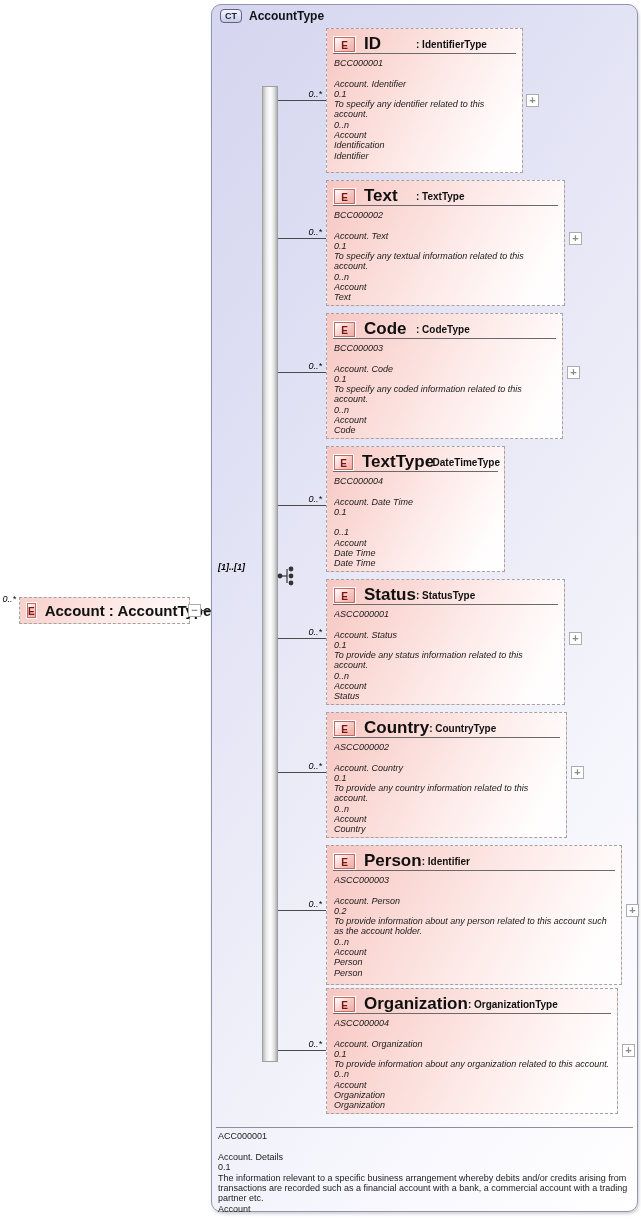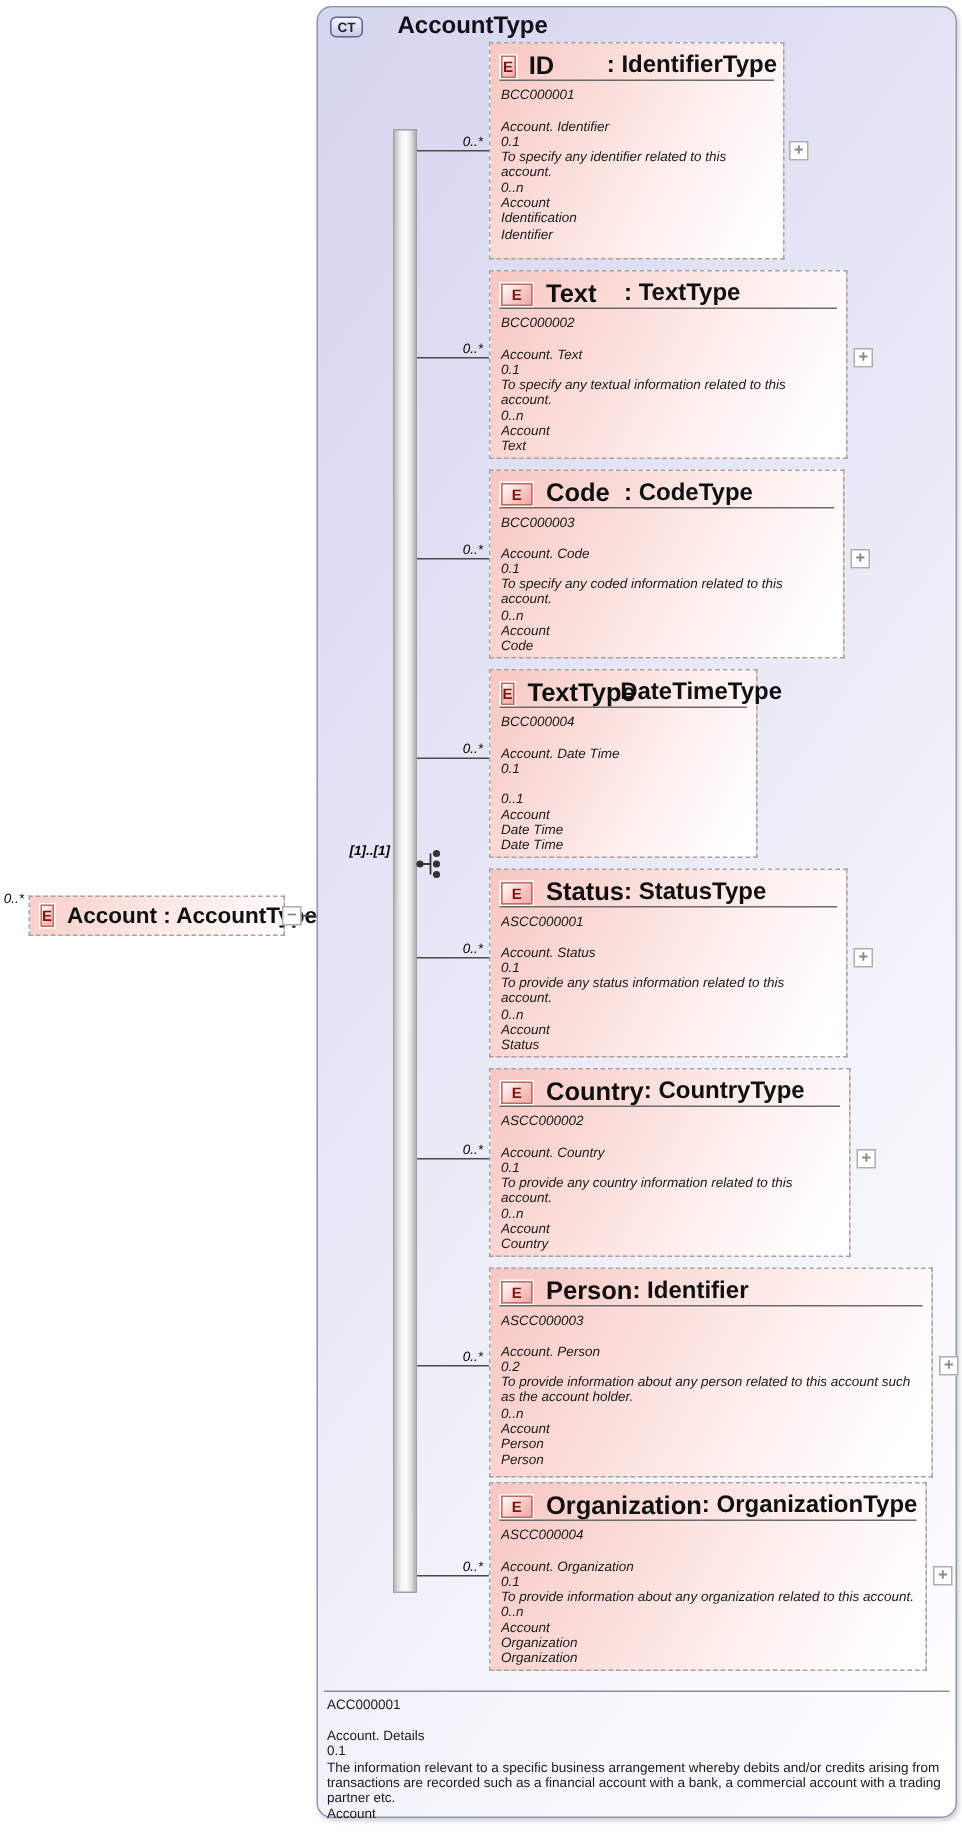--- a/index.html
+++ b/index.html
@@ -17,30 +17,30 @@
     background:linear-gradient(125deg,#d5d6ef 0%,#dddef3 22%,#ececf8 52%,#f9f9fe 82%,#ffffff 100%);
     box-shadow:1px 2px 3px rgba(120,120,140,.35);
   }
   .ct-head { position:absolute; left:8px; top:4px; display:flex; align-items:center; }
   .ct-badge {
     display:inline-block; width:22px; height:14px; line-height:13px; text-align:center;
     border:1px solid #5f6280; border-radius:4px; margin-right:7px;
     background:linear-gradient(180deg,#f5f5fc 0%,#c9cbe6 100%);
     font-size:9px; font-weight:bold; color:#1d2040;
   }
-  .ct-title { font-size:16px; font-weight:bold; color:#101018;margin-left:16px; }
+  .ct-title { font-size:12px; font-weight:bold; color:#101018; }
 
   
   .spine {
     position:absolute; left:262px; top:86px; width:16px; height:976px;
     border:1px solid #a0a0a0;
     background:linear-gradient(to right,#bdbdbd 0%,#f2f2f2 30%,#fdfdfd 55%,#e0e0e0 80%,#aeaeae 100%);
   }
   .occur-label {
-    position:absolute; left:218px; top:562px; width:42px; text-align:right;
+    position:absolute; left:218px; top:562px; width:42px; text-align:left;
     font-size:9px; font-weight:bold; font-style:italic; color:#000;
   }
   .seq-icon { position:absolute; left:276px; top:565px; }
 
   
   .conn { position:absolute; height:1px; background:#4a4a4a; }
   .card-label {
     position:absolute; width:42px; text-align:right;
     font-size:9px; font-style:italic; color:#000;
   }
@@ -52,21 +52,21 @@
     background:linear-gradient(118deg,#f7c6c2 0%,#fad8d4 26%,#fdebe9 55%,#fffcfc 85%,#ffffff 100%);
   }
   .el-head { position:absolute; left:7px; top:5px; right:4px; display:flex; align-items:center; white-space:nowrap; }
   .e-badge {
     display:inline-block; width:21px; height:15px; line-height:15px; text-align:center;
     border:1px solid #bc6b65; box-shadow:0 0 0 1px #ffffff;
     background:linear-gradient(135deg,#ffffff 0%,#f8c5c0 60%,#f2a9a2 100%);
     font-size:10px; font-weight:bold; color:#7c1412; margin-right:9px;
   }
   .el-name { font-size:17px; font-weight:bold; color:#101010; display:inline-block; min-width:52px; }
-  .el-type { font-size:16px; font-weight:bold; color:#101010; }
+  .el-type { font-size:10px; font-weight:bold; color:#101010; }
   .el-sep { position:absolute; left:6px; right:6px; top:24px; height:1px; background:#6a6a6a; }
   .el-body {
     position:absolute; left:7px; top:29px; right:7px; bottom:2px;
     font-size:9px; font-style:italic; line-height:10.3px; color:#1a1a1a;
     white-space:pre-line; overflow:hidden;
   }
 
   .plus-box, .minus-box {
     position:absolute; width:13px; height:13px; line-height:11px; text-align:center;
     border:1px solid #adadad; background:#ffffff; color:#8a8a8a;

